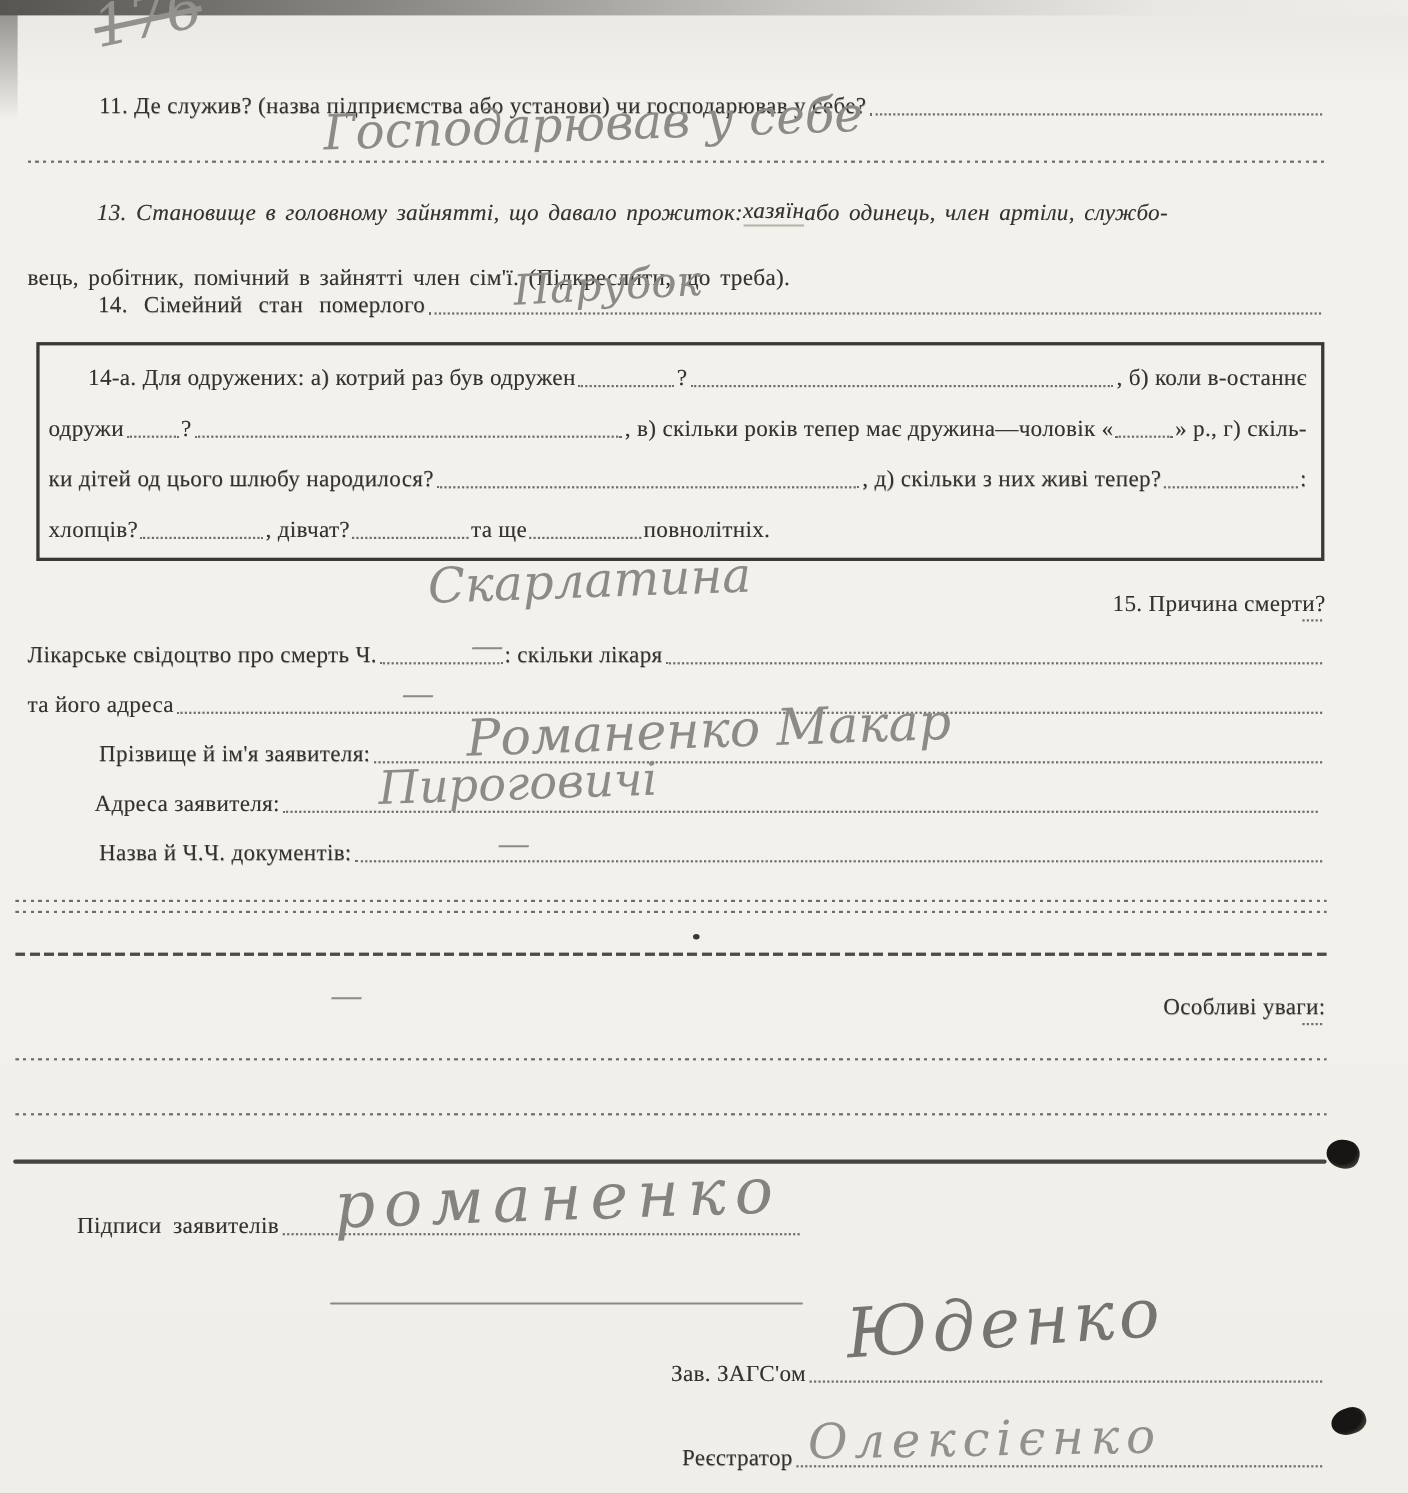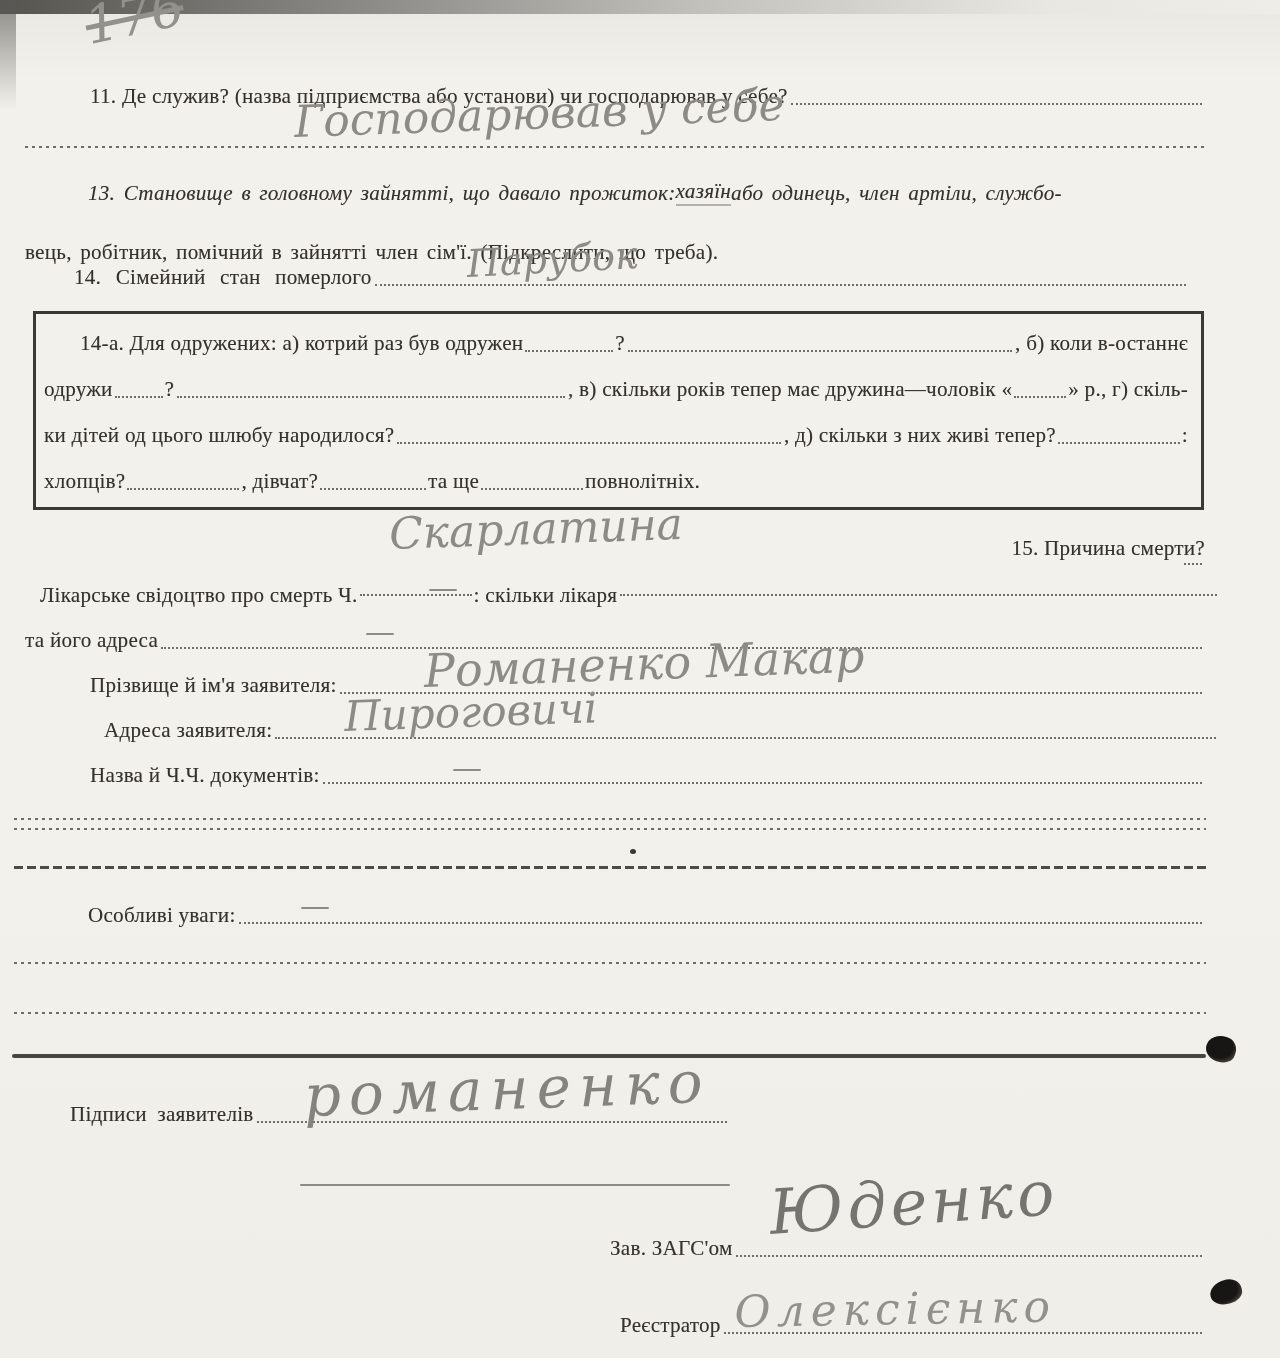--- a/index.html
+++ b/index.html
@@ -49,21 +49,21 @@
 
   <div class="line" style="left:88px; top:179px; word-spacing:3px;font-style:italic;">
     <span>13. Становище в головному зайнятті, що давало прожиток: </span>
       <span class="pencil-underline">хазяїн</span>
       <span> або одинець, член артіли, службо-</span>
   </div>
   <div class="line" style="left:25px; top:240px; word-spacing:3px;">
     <span>вець, робітник, помічний в зайнятті член сім'ї. (Підкреслити, що треба).</span>
   </div>
 
-  <div class="line" style="left:74px; top:265px; width:1115px; word-spacing:9px;">
+  <div class="line" style="left:89px; top:265px; width:1115px; word-spacing:9px;">
     <span>14. Сімейний стан померлого</span>
     <span class="fill"></span>
   </div>
   <div class="hand" style="left:468px; top:242px; font-size:38px; transform:rotate(-3deg);">Парубок</div>
 
   <div class="box" style="left:33px; top:311px; width:1171px; height:199px;"></div>
 
   <div class="line" style="left:80px; top:331px; width:1108px;">
     <span>14-а. Для одружених: а) котрий раз був одружен</span>
     <span class="gap" style="width:88px;"></span>
@@ -99,58 +99,58 @@
     <span class="gap" style="width:102px;"></span>
     <span>повнолітніх.</span>
   </div>
 
   <div class="line" style="left:90px; top:536px; width:1115px;flex-direction:column;">
     <span>15. Причина смерти?</span>
     <span class="fill"></span>
   </div>
   <div class="hand" style="left:390px; top:508px; font-size:44px; transform:rotate(-2deg);">Скарлатина</div>
 
-  <div class="line" style="left:40px; top:583px; width:1180px;align-items:center;">
+  <div class="line" style="left:25px; top:583px; width:1180px;">
     <span>Лікарське свідоцтво про смерть Ч.</span>
     <span class="gap" style="width:112px;"></span>
     <span>: скільки лікаря</span>
     <span class="fill"></span>
   </div>
   <div class="hand" style="left:428px; top:570px; font-size:30px;">—</div>
 
   <div class="line" style="left:25px; top:628px; width:1180px;">
     <span>та його адреса</span>
     <span class="fill"></span>
   </div>
   <div class="hand" style="left:365px; top:614px; font-size:30px;">—</div>
 
   <div class="line" style="left:90px; top:673px; width:1115px;">
     <span>Прізвище й ім'я заявителя:</span>
     <span class="fill"></span>
   </div>
   <div class="hand" style="left:425px; top:644px; font-size:46px; transform:rotate(-2deg);">Романенко Макар</div>
 
-  <div class="line" style="left:104px; top:718px; width:1115px;">
+  <div class="line" style="left:86px; top:718px; width:1115px;">
     <span>Адреса заявителя:</span>
     <span class="fill"></span>
   </div>
   <div class="hand" style="left:345px; top:692px; font-size:42px; transform:rotate(-2deg);">Пироговичі</div>
 
   <div class="line" style="left:90px; top:763px; width:1115px;">
     <span>Назва й Ч.Ч. документів:</span>
     <span class="fill"></span>
   </div>
   <div class="hand" style="left:452px; top:750px; font-size:30px;">—</div>
 
   <div class="rule-dot" style="left:14px; top:818px; width:1192px;"></div>
   <div class="rule-dot" style="left:14px; top:828px; width:1192px;"></div>
   <div class="speck" style="left:630px; top:849px; width:6px; height:5px;"></div>
   <div class="rule-dash" style="left:14px; top:866px; width:1192px;"></div>
 
-  <div class="line" style="left:88px; top:903px; width:1117px;">
+  <div class="line" style="left:88px; top:903px; width:1117px;flex-direction:column;">
     <span>Особливі уваги:</span>
     <span class="fill"></span>
   </div>
   <div class="hand" style="left:300px; top:888px; font-size:30px;">—</div>
 
   <div class="rule-dot" style="left:14px; top:962px; width:1192px;"></div>
   <div class="rule-dot" style="left:14px; top:1012px; width:1192px;"></div>
 
   <div class="rule-solid" style="left:12px; top:1054px; width:1194px; height:4px;"></div>
   <div class="blob" style="left:1206px; top:1036px; width:30px; height:26px; transform:rotate(18deg);"></div>

